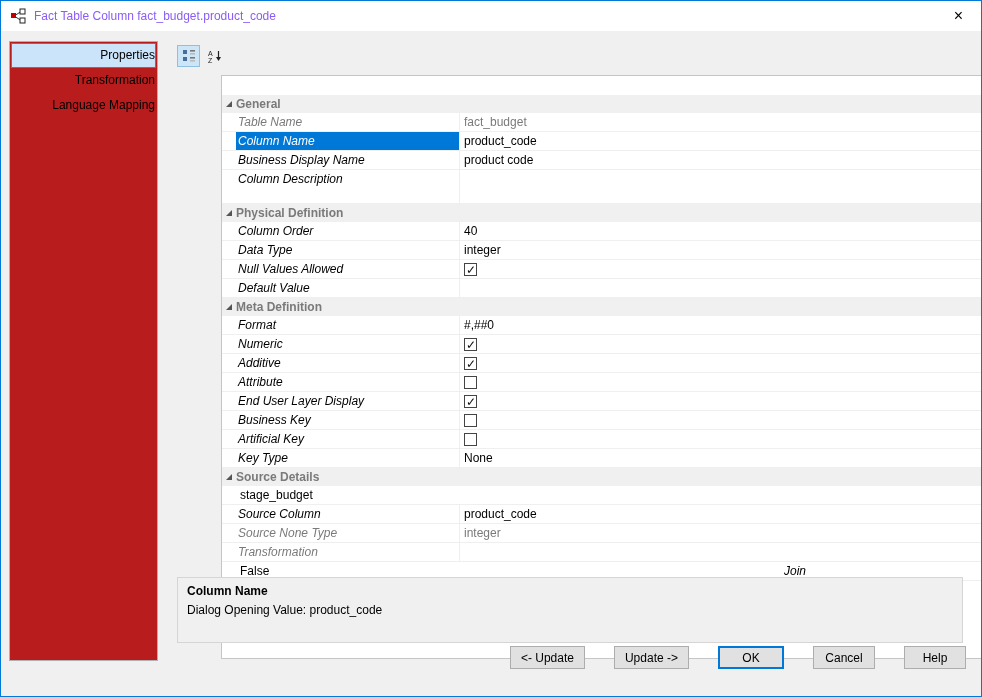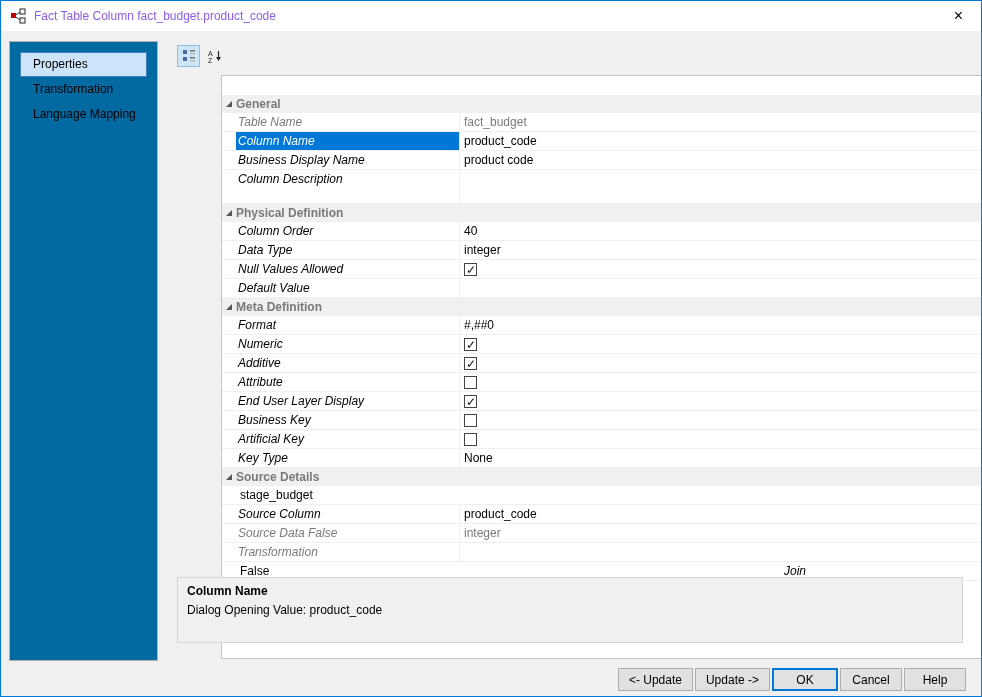--- a/index.html
+++ b/index.html
@@ -6,21 +6,21 @@
   html,body { width:982px; height:697px; }
   body { position:relative; background:#f0f0f0; border:1px solid #0079d8; font-size:12px; color:#000; overflow:hidden; }
 
   
   .titlebar { position:absolute; left:0; top:0; width:100%; height:30px; background:#ffffff; display:flex; align-items:center; }
   .title-icon { margin-left:9px; width:16px; height:16px; flex:0 0 auto; }
   .title-text { margin-left:8px; font-size:12px; color:#8b5cf6; }
   .close-btn { margin-left:auto; width:45px; height:29px; display:flex; align-items:center; justify-content:center; font-size:16px; color:#000; cursor:default; }
 
   
-  .sidebar { position:absolute; left:8px; top:40px; width:149px; height:620px; background:#0369a1; border:1px solid #b0b0b0; padding:10px; }
+  .sidebar { position:absolute; left:8px; top:40px; width:149px; height:620px; background:#b91c1c; border:1px solid #b0b0b0; padding:1px;text-align:right; }
   .side-item { height:25px; line-height:23px; padding-left:12px; border:1px solid transparent; color:#000; }
   .side-item.selected { background:#cbe4fa; border:1px solid #3f81bd; }
 
   
   .toolbar { position:absolute; left:176px; top:44px; display:flex; gap:3px; }
   .tool-btn { width:23px; height:22px; display:flex; align-items:center; justify-content:center; border:1px solid transparent; background:transparent; }
   .tool-btn.toggled { background:#cde6f7; border:1px solid #90c0e0; }
 
   
   .grid { position:absolute; left:176px; top:74px; width:786px; height:584px; background:#fff; border:1px solid #c5c5c5; padding-top:19px; overflow:hidden;margin-left:44px; }
@@ -46,21 +46,21 @@
     text-decoration-line:underline; text-decoration-style:wavy; text-decoration-color:#d00000; }
 
   .ellipsis-btn { position:absolute; right:2px; bottom:3px; width:22px; height:18px; background:#f5f5f5; border:1px solid #adadad; font-size:11px; line-height:10px; text-align:center; }
 
   
   .desc-panel { position:absolute; left:176px; top:576px; width:786px; height:66px; background:#f0f0f0; border:1px solid #d5d5d5; padding:6px 9px; }
   .desc-title { font-weight:bold; margin-bottom:4px; }
   .desc-line { line-height:16px; }
 
   
-  .footer { position:absolute; top:667px; right:15px; display:flex; gap:2px; }
+  .footer { position:absolute; top:645px; right:15px; display:flex; gap:29px; }
   .btn { height:23px; min-width:62px; padding:0 10px; background:#e1e1e1; border:1px solid #adadad; font-size:12px; text-align:center; }
   .btn.default { border:2px solid #0078d7; min-width:66px;text-align:center; }
 </style>
 </head>
 <body>
 
 <div class="titlebar">
   <svg class="title-icon" viewBox="0 0 16 16">
     <line x1="4" y1="8" x2="12" y2="3" stroke="#333" stroke-width="1"></line>
     <line x1="4" y1="8" x2="12" y2="13" stroke="#333" stroke-width="1"></line>
@@ -226,21 +226,21 @@
   <div class="grid-row">
     <div class="gutter"></div>
     <div class="cell label"><span>Source Column</span></div>
     <div class="cell value"><span>product_code</span></div>
     <span class="combo-btn">
         <span class="combo-arrow"></span>
       </span>
   </div>
   <div class="grid-row disabled">
     <div class="gutter"></div>
-    <div class="cell label"><span>Source Data False</span></div>
+    <div class="cell label"><span>Source None Type</span></div>
     <div class="cell value"><span>integer</span></div>
   </div>
   <div class="grid-row disabled">
     <div class="gutter"></div>
     <div class="cell label"><span>Transformation</span></div>
     <div class="cell value"><span></span></div>
   </div>
   <div class="grid-row">
     <div class="gutter"></div>
     <div class="cell value"><span>False</span></div>

